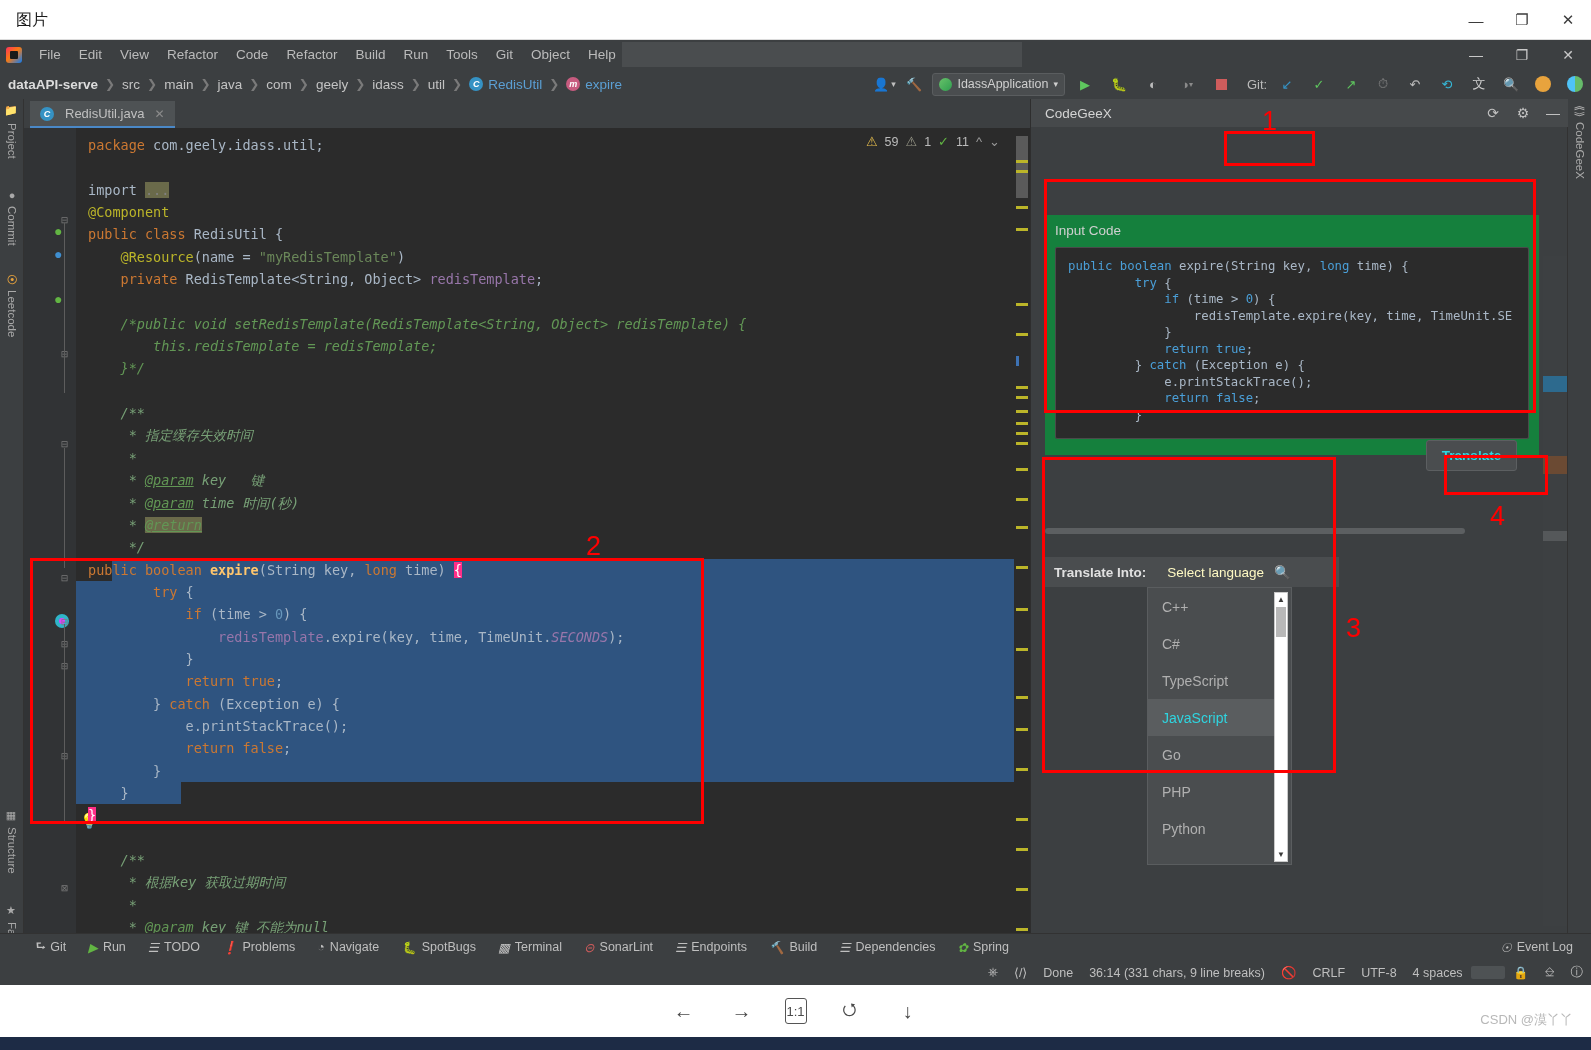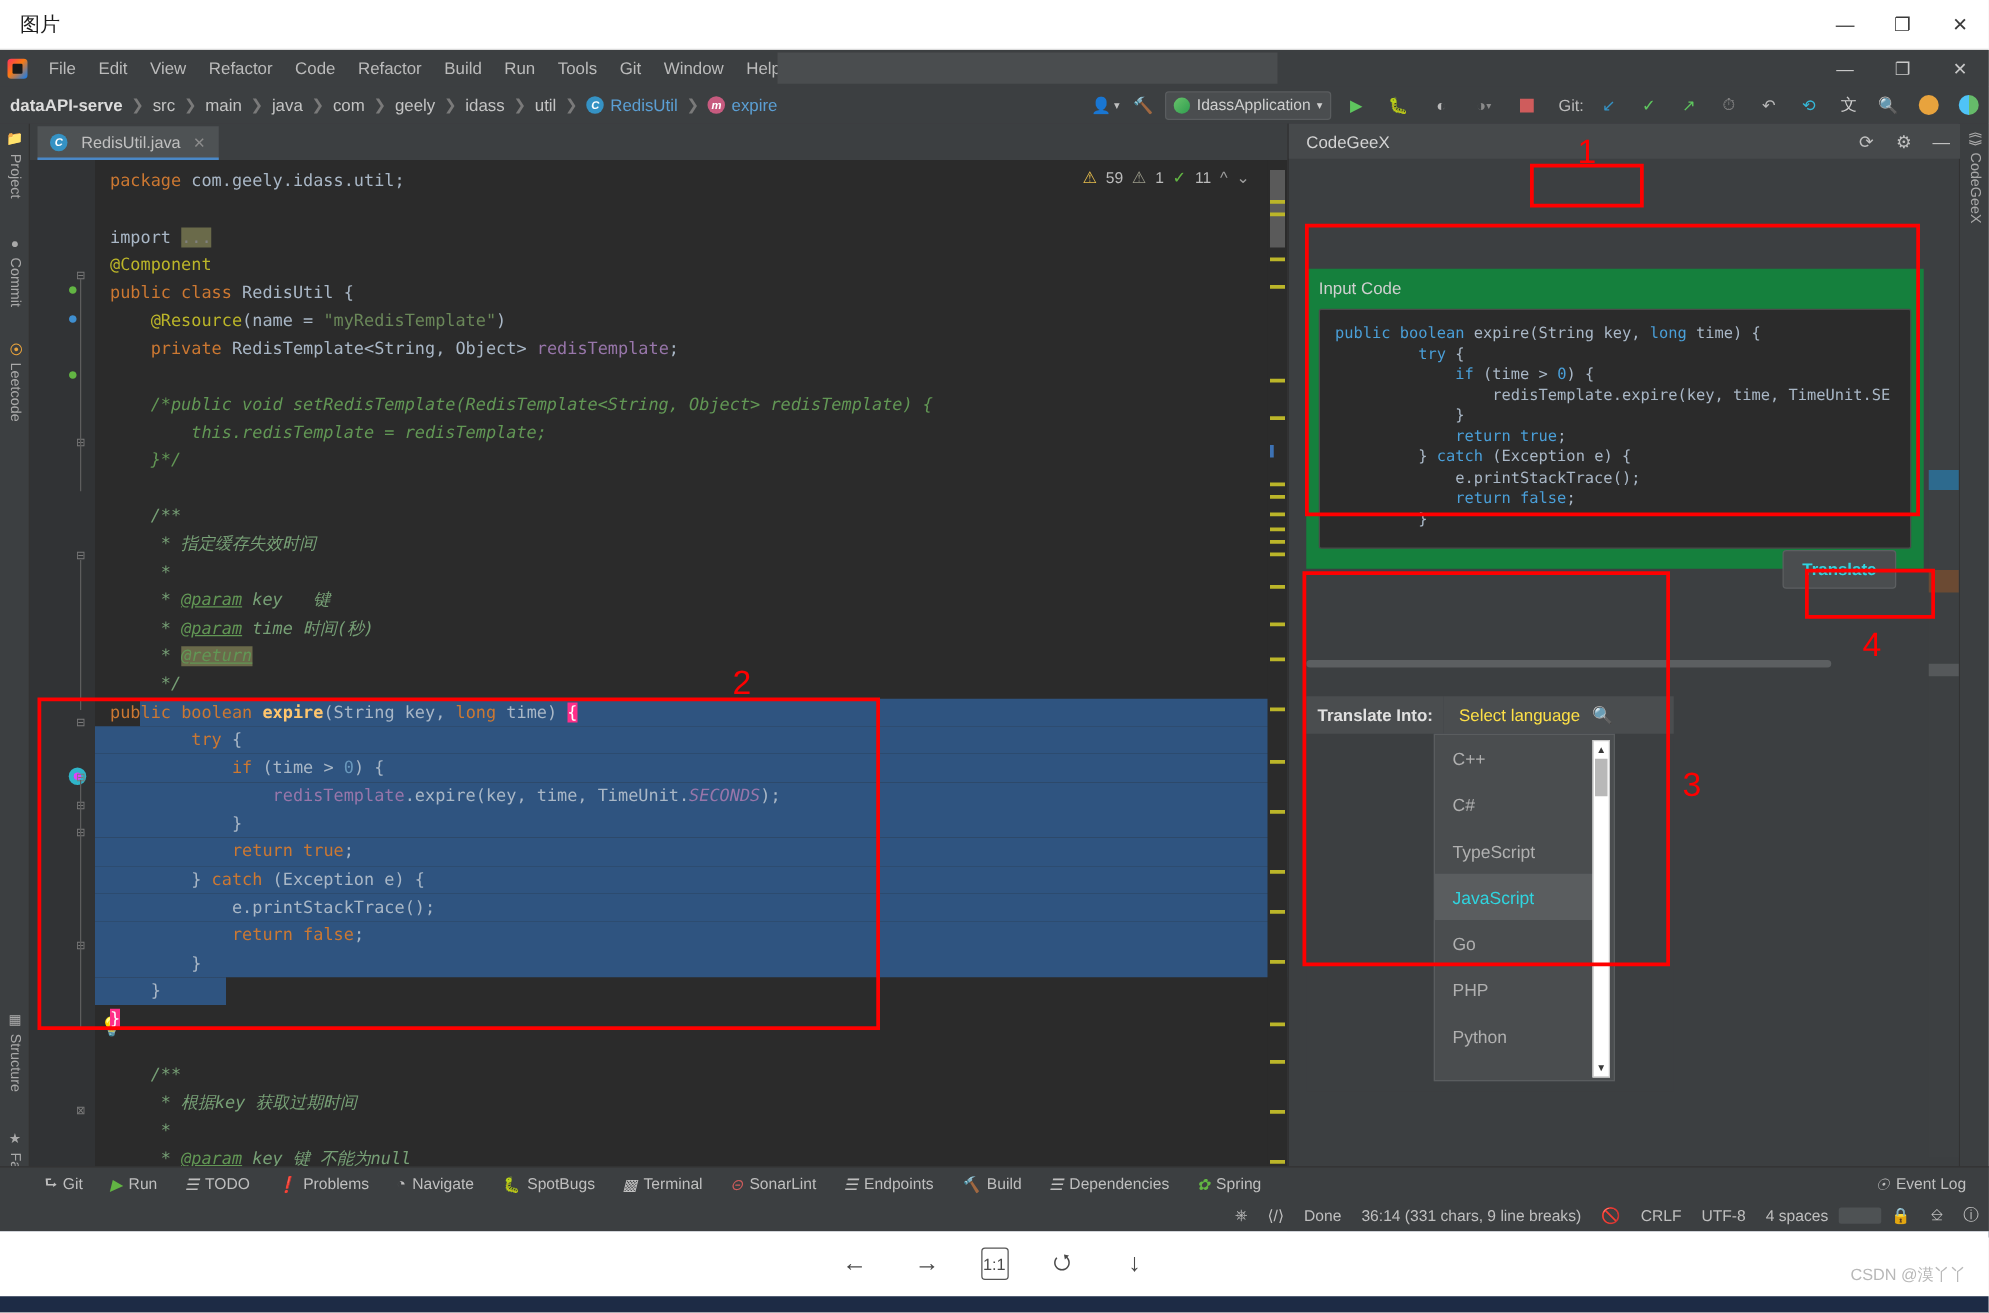--- a/index.html
+++ b/index.html
@@ -251,21 +251,21 @@
     position: absolute; left: 14px; top: 458px; width: 294px; height: 316px;
     background: #3c3f41;
   }
   .tinto-row { display: flex; align-items: center; height: 30px; }
   .tinto-label {
     background: #4a4d4f; color: #e0e0e0; font-weight: bold; font-size: 13.5px;
     padding: 6px 9px; height: 30px; display: flex; align-items: center;
   }
   .tinto-select {
     background: #4a4d4f; height: 30px; display: flex; align-items: center;
-    gap: 10px; padding: 0 12px; color: #fde047; font-size: 13.5px; flex: 1;
+    gap: 10px; padding: 0 12px; color: #fef9c3; font-size: 13.5px; flex: 1;
   }
   .dropdown {
     position: absolute; left: 102px; top: 30px; width: 145px; height: 278px;
     background: #4a4d4f; border: 1px solid #5a5d5f;
   }
   .ddlist { position: absolute; left: 0; top: 0; width: 128px; height: 278px; }
   .ddopt {
     height: 37px; display: flex; align-items: center; padding-left: 14px;
     color: #b0b0b0; font-size: 14px;
   }
@@ -364,21 +364,21 @@
       <div class="menuitem">File</div>
       <div class="menuitem">Edit</div>
       <div class="menuitem">View</div>
       <div class="menuitem">Refactor</div>
       <div class="menuitem">Code</div>
       <div class="menuitem">Refactor</div>
       <div class="menuitem">Build</div>
       <div class="menuitem">Run</div>
       <div class="menuitem">Tools</div>
       <div class="menuitem">Git</div>
-      <div class="menuitem">Window</div>
+      <div class="menuitem">Object</div>
       <div class="menuitem">Help</div>
       <div class="menuitem">Other</div>
       <div class="wctrl">
         <div>—</div>
         <div>❐</div>
         <div>✕</div>
       </div>
     </div>
     <div class="menu-blank"></div>
 

